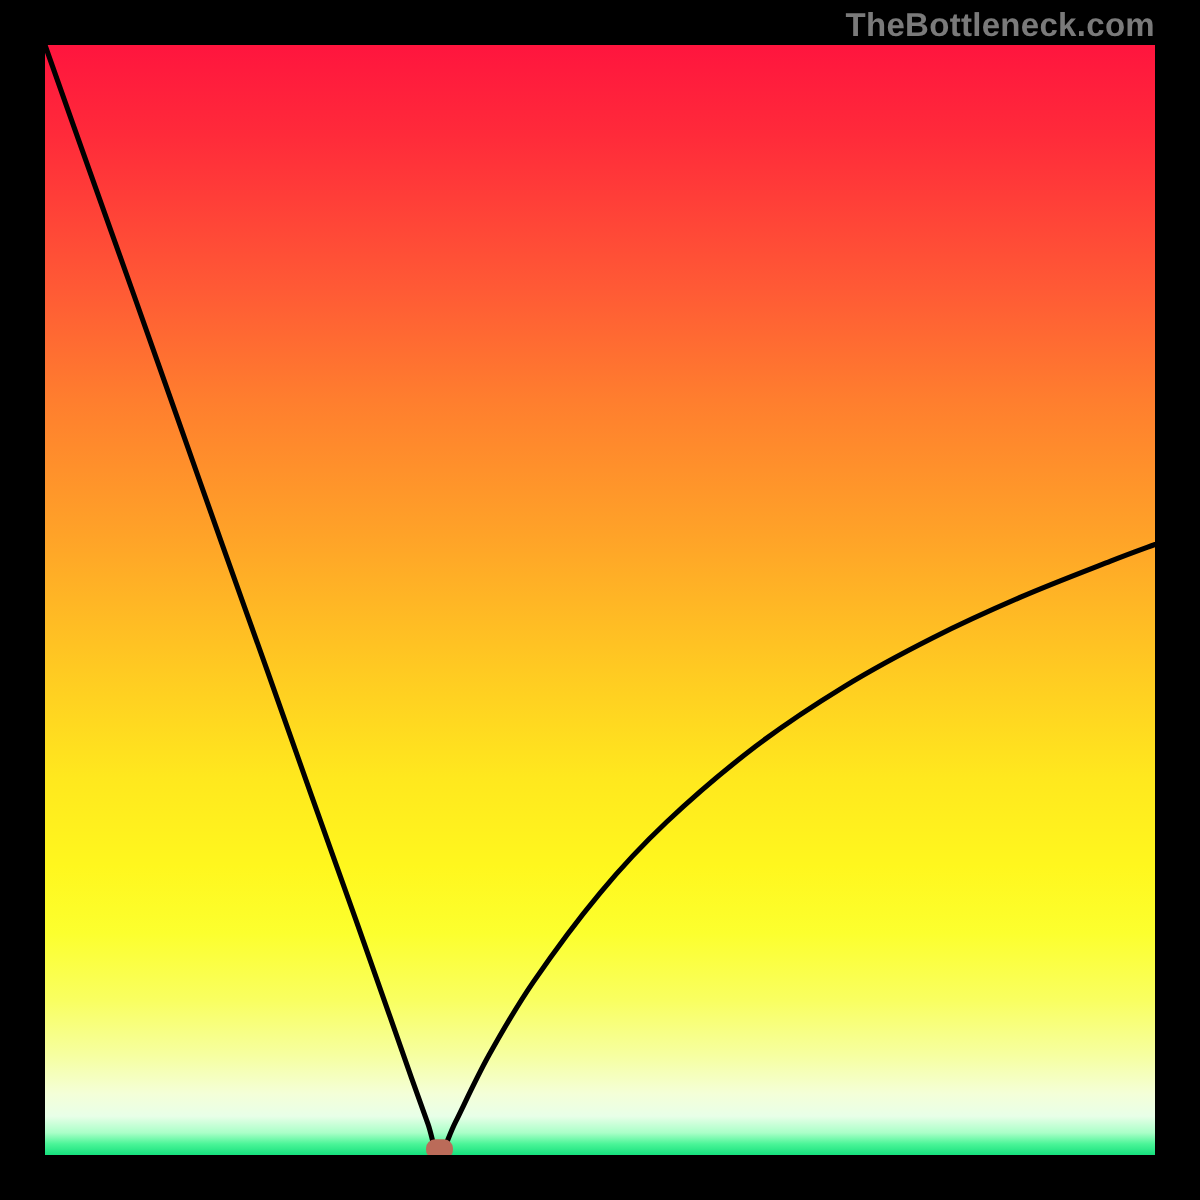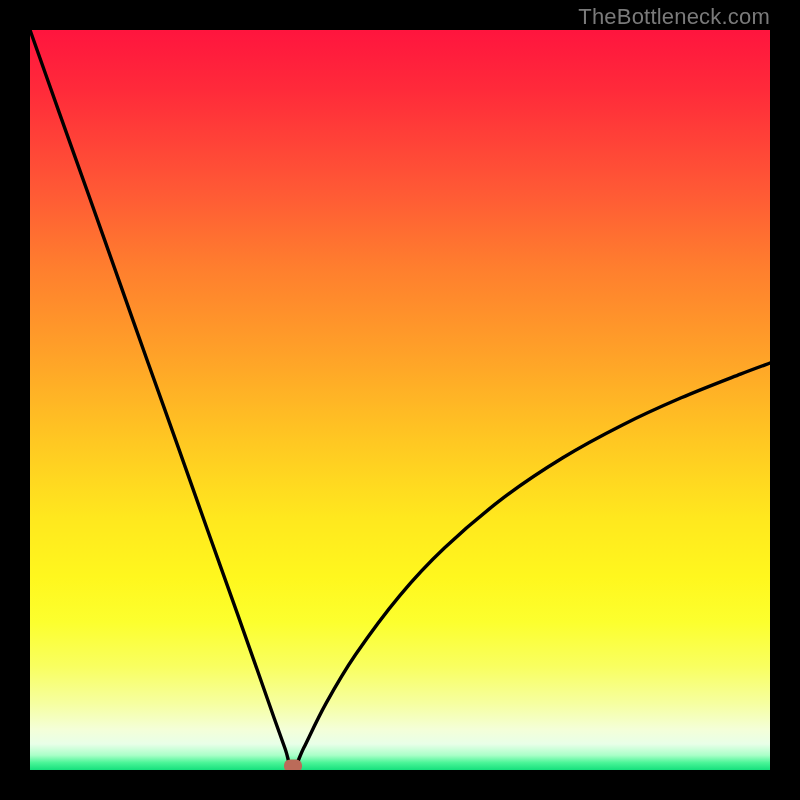--- a/index.html
+++ b/index.html
@@ -43,21 +43,21 @@
     );
     overflow: hidden;
   }
   .attribution {
     position: absolute;
     right: 30px;
     top: 4px;
     color: #7a7a7a;
     font-size: 22px;
     letter-spacing: 0.2px;
-    font-weight: 400;
+    font-weight: 700;
   }
   svg.curve {
     position: absolute;
     left: 0;
     top: 0;
     width: 740px;
     height: 740px;
   }
   .marker {
     position: absolute;

